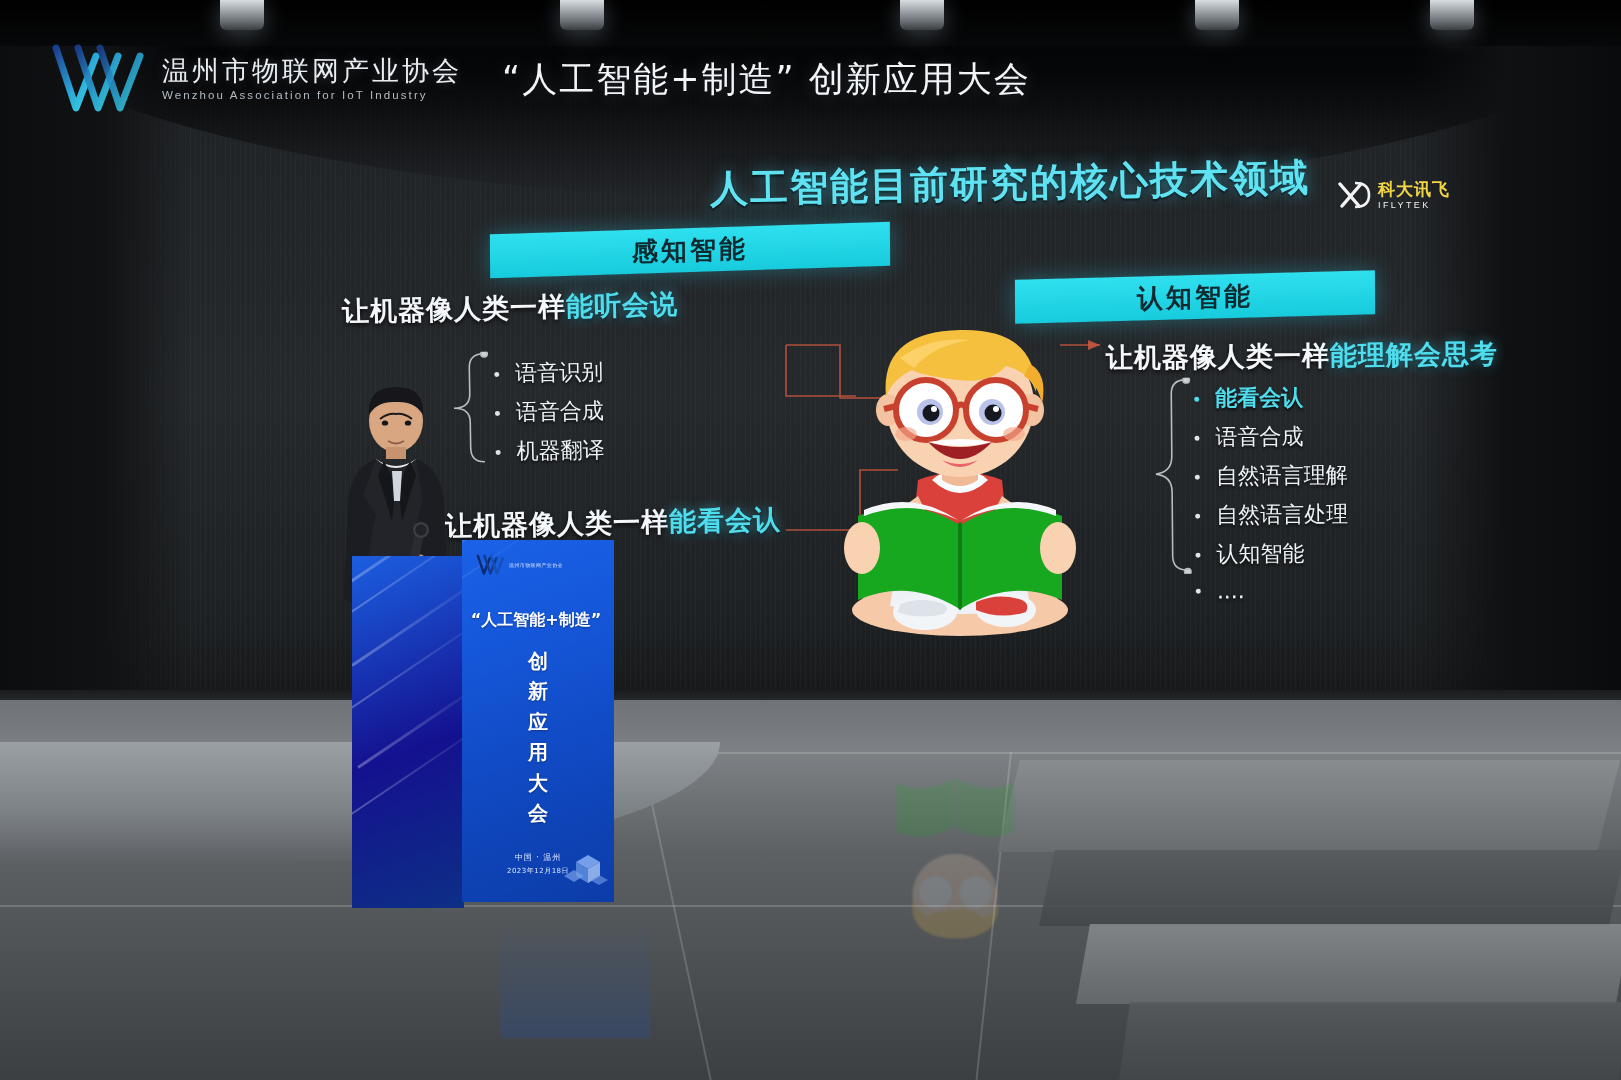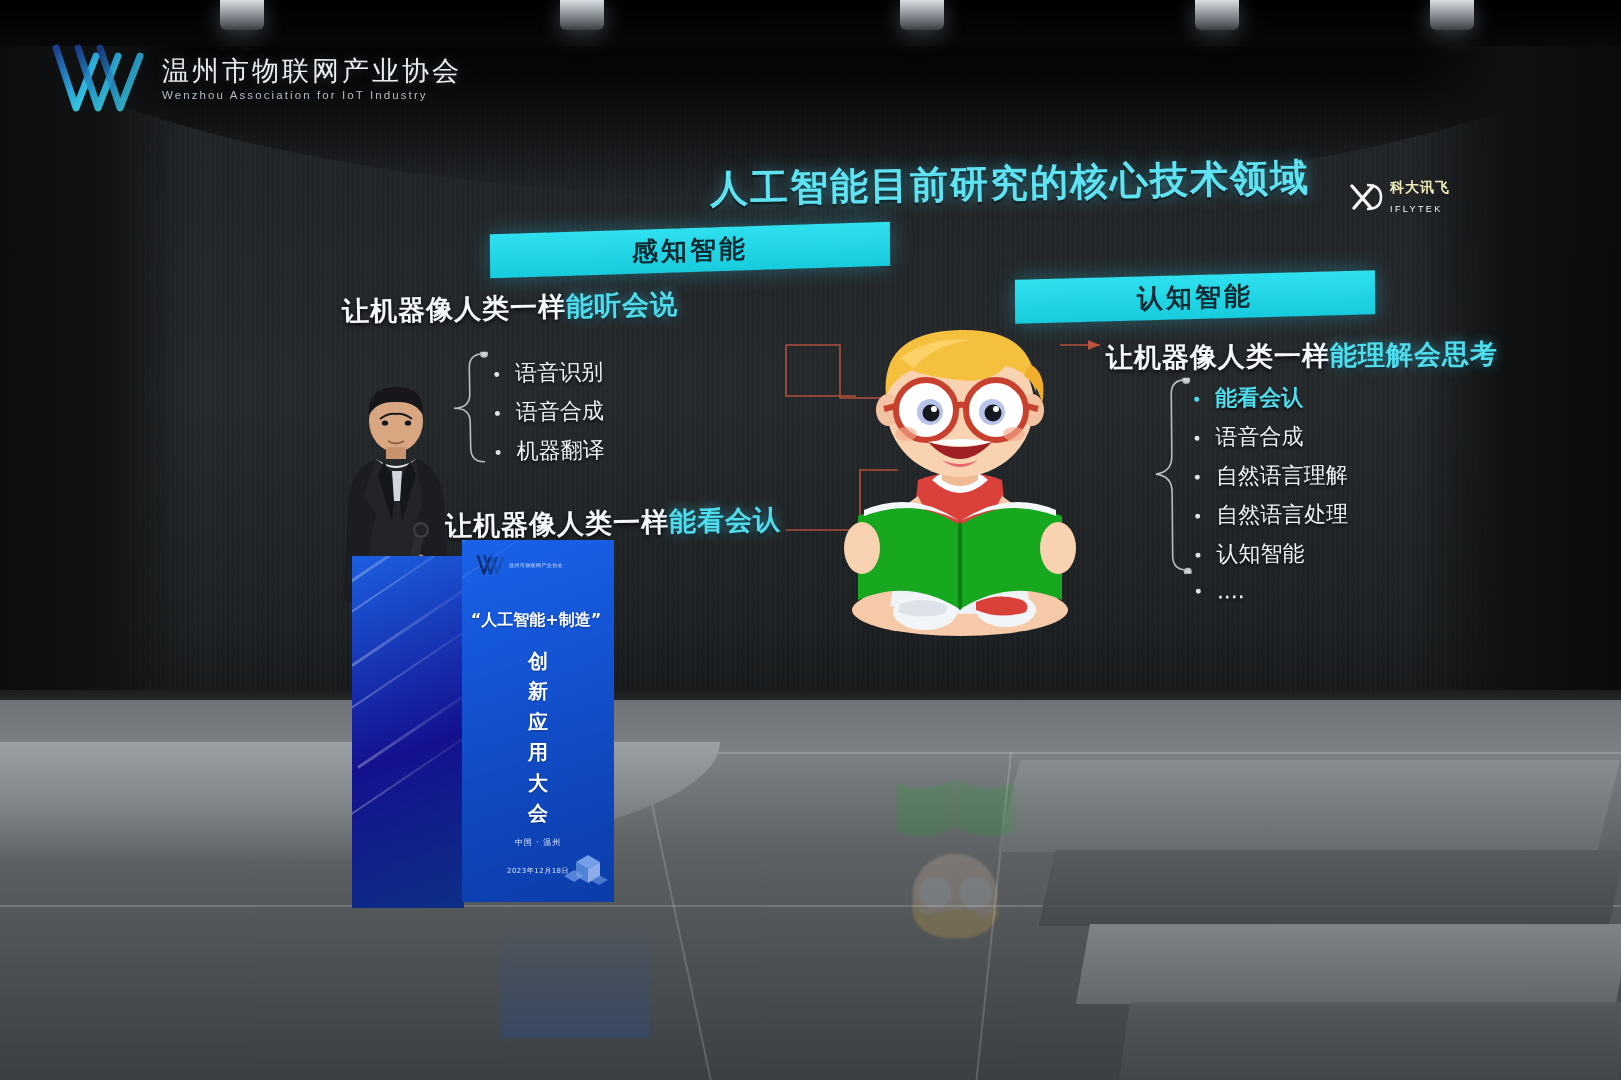--- a/index.html
+++ b/index.html
@@ -134,23 +134,23 @@
   .bullets li.cyan .dot{background:#4fdcec;}
   .bul-left{left:195px;top:218px;padding:0;margin:0;transform:rotate(-1deg);}
   .bul-right{left:895px;top:243px;padding:0;margin:0;transform:rotate(-0.5deg);}
 
   .brace{position:absolute;stroke:#cfd8de;stroke-width:1.6;fill:none;opacity:.85;}
 
   
   .iflytek{
     position:absolute;right:30px;top:40px;display:flex;align-items:center;opacity:.95;
   }
-  .ifly-cn{font-size:14px;color:#fef9c3;font-weight:bold;letter-spacing:1px;line-height:1.0;
+  .ifly-cn{font-size:17px;color:#fde047;font-weight:bold;letter-spacing:1px;line-height:1.0;
     font-family:"DejaVu Sans","Liberation Sans",sans-serif;}
-  .ifly-en{font-size:9px;color:#fff;letter-spacing:2.4px;margin-top:10px;
+  .ifly-en{font-size:9px;color:#fff;letter-spacing:2.4px;margin-top:2px;
     font-family:"Liberation Sans",sans-serif;}
 
   
   .boy{position:absolute;left:500px;top:170px;width:320px;height:330px;}
 
   
   .connector{position:absolute;left:0;top:0;width:1180px;height:540px;pointer-events:none;}
 
   
   .speaker{position:absolute;left:332px;top:385px;width:140px;height:300px;}
@@ -185,21 +185,21 @@
     font-size:20px;font-weight:bold;color:#fff;letter-spacing:0;
     line-height:1.52;
     font-family:"DejaVu Sans","Liberation Sans",sans-serif;
     text-shadow:0 1px 2px rgba(0,0,0,.3);
   }
   .podium-foot{
     position:absolute;left:0;right:0;bottom:26px;text-align:center;color:#dbe6ff;
     font-family:"DejaVu Sans","Liberation Sans",sans-serif;
   }
   .podium-city{font-size:8px;letter-spacing:1px;}
-  .podium-date{font-size:7px;letter-spacing:.5px;margin-top:18px;}
+  .podium-date{font-size:7px;letter-spacing:.5px;margin-top:3px;}
   .podium-cube{position:absolute;right:2px;bottom:4px;width:52px;height:52px;opacity:.9;}
 
   
   .refl{position:absolute;opacity:.20;filter:blur(1.2px);transform:scaleY(-1);}
 </style>
 </head>
 <body>
 
 <div id="stage">
 
@@ -229,20 +229,21 @@
         </defs>
         <path d="M4 6 L24 66 L44 14" stroke="url(#wg)" stroke-width="7" fill="none" stroke-linecap="round" stroke-linejoin="round"></path>
         <path d="M26 6 L46 66 L66 14" stroke="url(#wg)" stroke-width="7" fill="none" stroke-linecap="round" stroke-linejoin="round" opacity=".92"></path>
         <path d="M48 6 L68 66 L88 14" stroke="url(#wg)" stroke-width="7" fill="none" stroke-linecap="round" stroke-linejoin="round" opacity=".85"></path>
       </svg>
       <div class="logo-text">
         <div class="logo-cn">温州市物联网产业协会</div>
         <div class="logo-en">Wenzhou Association for IoT Industry</div>
       </div>
     </div>
+    <div class="header-title">“人工智能+制造” 创新应用大会</div>
   </div>
 
   <div class="slide">
 
     <div class="slide-title">人工智能目前研究的核心技术领域</div>
 
     <svg class="connector" viewBox="0 0 1180 540">
       <g stroke="#c9573f" stroke-width="1.6" fill="none" opacity=".85">
         <path d="M486 205 L540 205 L540 258 L590 258"></path>
         <path d="M486 205 L486 256 L556 256"></path>

